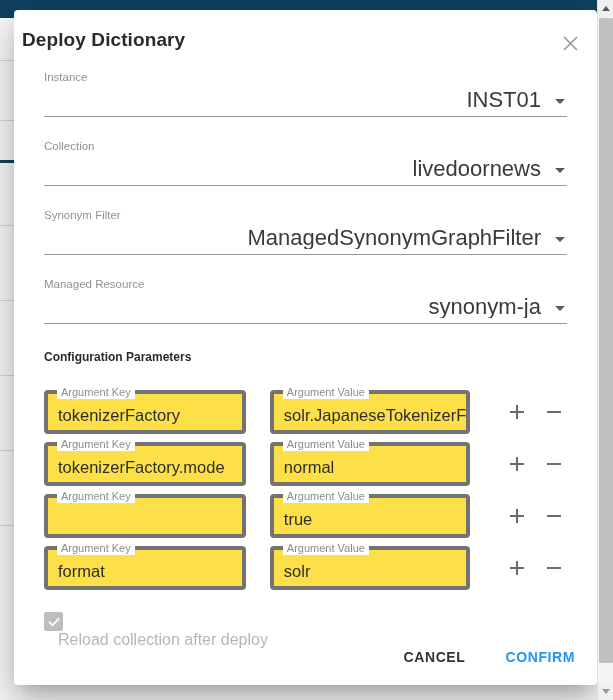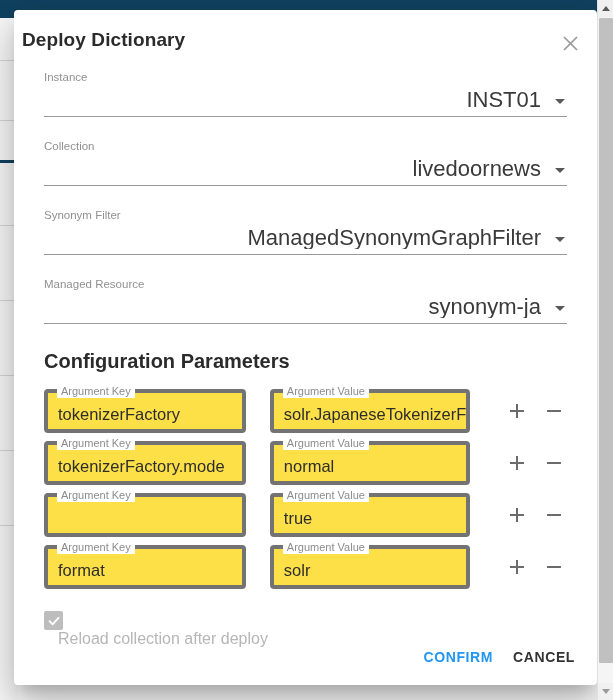--- a/index.html
+++ b/index.html
@@ -167,22 +167,22 @@
     position: absolute;
     right: 2px; bottom: 12px;
     width: 0; height: 0;
     border-left: 5px solid transparent;
     border-right: 5px solid transparent;
     border-top: 5px solid #585858;
   }
 
   
   .section-title {
-    margin: 26px 12px 16px 12px;
-    font-size: 20px;
+    margin: 26px 12px 26px 12px;
+    font-size: 12px;
     font-weight: bold;
     color: #2b2b2b;
   }
 
   
   .param-row {
     display: flex;
     align-items: center;
     margin: 0 12px 8px 12px;
     height: 44px;
@@ -426,22 +426,22 @@
         <svg width="14" height="14" viewBox="0 0 14 14" aria-hidden="true">
           <path d="M2.5 7.2 L5.6 10.3 L11.5 3.8" stroke="#ffffff" stroke-width="1.8" fill="none" stroke-linecap="round" stroke-linejoin="round"></path>
         </svg>
       </div>
       <div class="cb-label">Reload collection after deploy</div>
     </div>
 
   </div>
 
   <div class="dlg-actions">
+    <button class="action-btn cancel">CANCEL</button>
     <button class="action-btn confirm">CONFIRM</button>
-    <button class="action-btn cancel">CANCEL</button>
   </div>
 
 </div>
 
 <div class="scrollbar">
   <div class="sb-arrow up">
       <i></i>
     </div>
   <div class="sb-thumb"></div>
   <div class="sb-arrow down">

